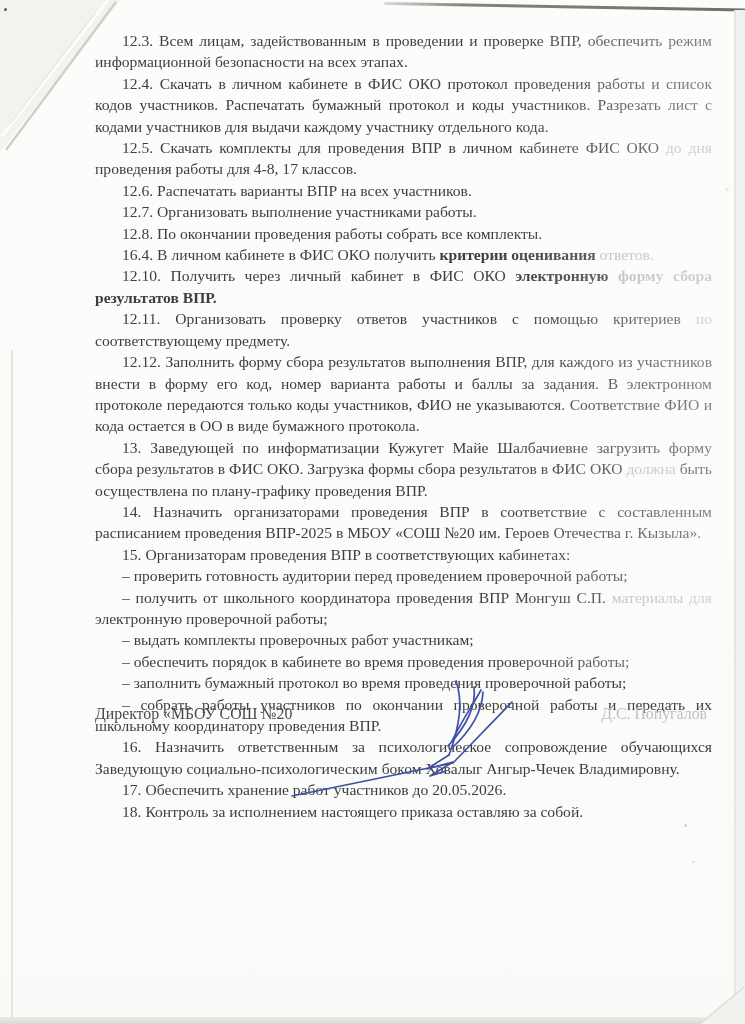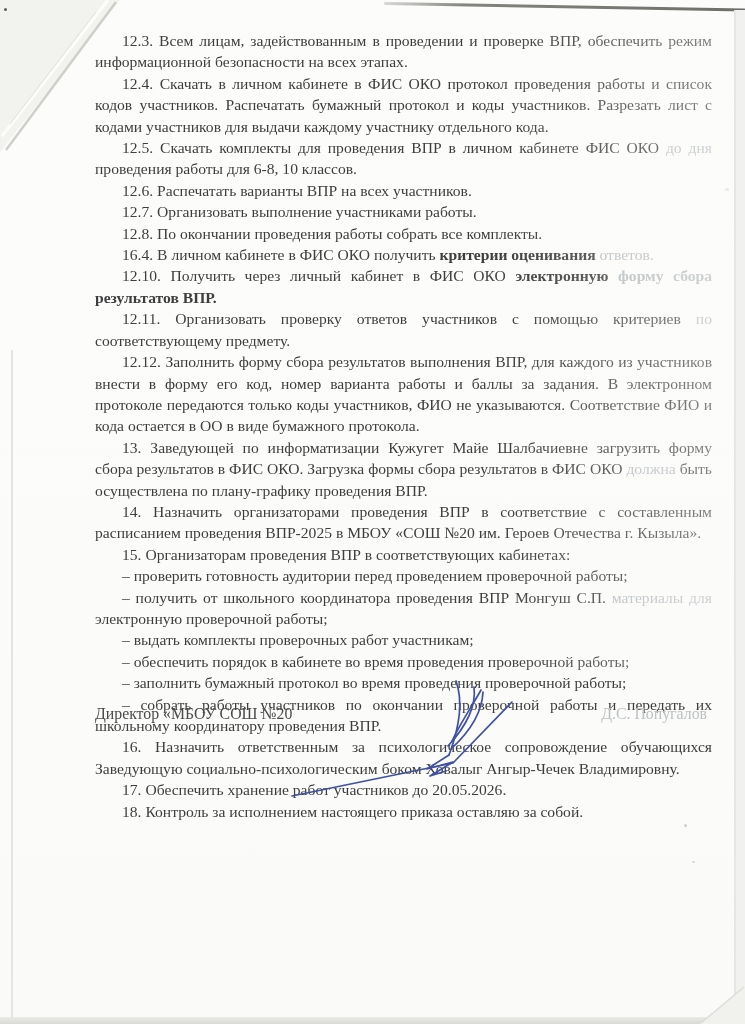--- a/index.html
+++ b/index.html
@@ -81,21 +81,21 @@
     </svg>
 
     <div class="speck speck1"></div>
     <div class="speck speck2"></div>
     <div class="speck speck3"></div>
     <div class="speck speck4"></div>
 
     <div class="doc">
         <p><span>12.3. Всем лицам, задействованным в проведении и проверке ВПР, обеспечить режим информационной безопасности на всех этапах.</span></p>
         <p><span>12.4.  Скачать в личном кабинете в ФИС ОКО протокол проведения работы и список кодов участников. Распечатать бумажный протокол и коды участников. Разрезать лист с кодами участников для выдачи каждому участнику отдельного кода.</span></p>
-        <p><span>12.5. Скачать комплекты для проведения ВПР  в личном кабинете ФИС ОКО </span><span class="faded">до дня</span><span> проведения работы для 6-8, 10 классов.</span></p>
+        <p><span>12.5. Скачать комплекты для проведения ВПР  в личном кабинете ФИС ОКО </span><span class="faded">до дня</span><span> проведения работы для 4-8, 17 классов.</span></p>
         <p><span>12.6. Распечатать варианты ВПР на всех участников.</span></p>
         <p><span>12.7. Организовать выполнение участниками работы.</span></p>
         <p><span>12.8. По окончании проведения работы собрать все комплекты.</span></p>
         <p><span>16.4. В личном кабинете в ФИС ОКО получить </span><span class="bold">критерии оценивания</span><span> </span><span class="faded">ответов.</span></p>
         <p><span>12.10. Получить через личный кабинет в ФИС ОКО </span><span class="bold">электронную </span><span class="bold faded">форму сбора </span><span class="bold">результатов ВПР.</span></p>
         <p><span>12.11. Организовать проверку ответов участников с помощью критериев </span><span class="faded">по</span><span> соответствующему предмету.</span></p>
         <p><span>12.12. Заполнить форму сбора результатов выполнения ВПР, для каждого из участников внести в форму его код, номер варианта работы и баллы за задания. В электронном протоколе передаются только коды участников, ФИО не указываются. Соответствие ФИО и кода остается в ОО в виде бумажного протокола.</span></p>
         <p><span>13. Заведующей по информатизации Кужугет Майе Шалбачиевне загрузить форму сбора результатов в ФИС ОКО. Загрузка формы сбора результатов в ФИС ОКО </span><span class="faded">должна</span><span> быть осуществлена по плану-графику проведения ВПР.</span></p>
         <p><span>14. Назначить организаторами проведения ВПР в соответствие с составленным расписанием проведения ВПР-2025 в МБОУ «СОШ №20 им. Героев Отечества г. Кызыла».</span></p>
         <p><span>15. Организаторам проведения ВПР в соответствующих кабинетах:</span></p>

